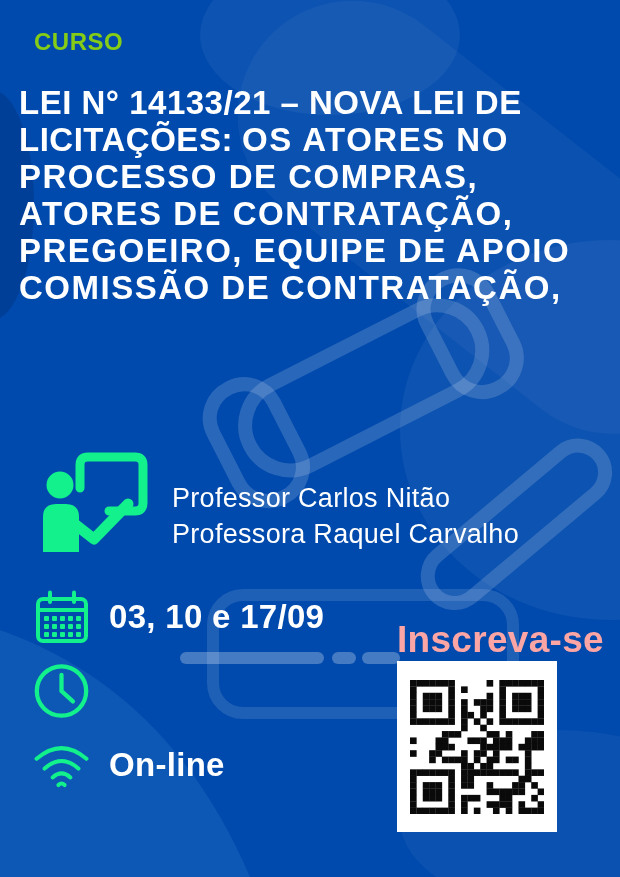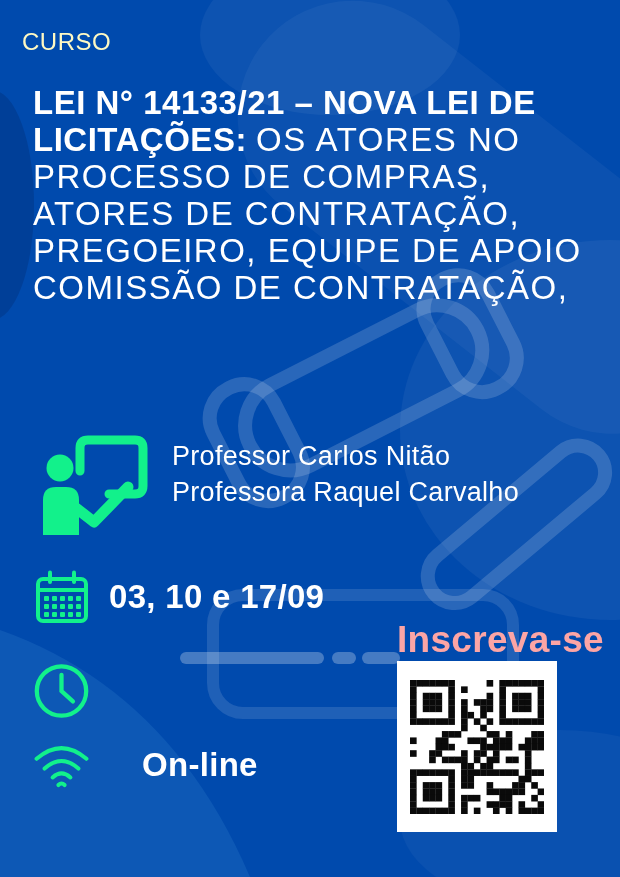--- a/index.html
+++ b/index.html
@@ -8,42 +8,42 @@
     background:#004AAD;
     font-family:"Liberation Sans",sans-serif;
     position:relative;overflow:hidden;
     -webkit-font-smoothing:antialiased;
   }
   .layer{position:absolute;inset:0;width:620px;height:877px;}
   #decor{z-index:0;pointer-events:none;}
   #content{z-index:1;}
 
   .kicker{
-    position:absolute;left:22px;top:28px;
-    font-size:24px;font-weight:400;letter-spacing:.5px;
-    color:#fef9c3;
+    position:absolute;left:34px;top:28px;
+    font-size:24px;font-weight:700;letter-spacing:.5px;
+    color:#84cc16;
   }
   .title{
-    position:absolute;left:33px;top:84px;width:565px;
+    position:absolute;left:19px;top:84px;width:565px;
     color:#FFFFFF;
   }
   .title-line{display:block;font-size:33px;line-height:37px;white-space:nowrap;}
   .tb{font-weight:700;letter-spacing:.5px;}
-  .tr{font-weight:400;letter-spacing:1.5px;}
-
-  .speakers{position:absolute;left:33px;top:429px;display:flex;align-items:flex-start;}
+  .tr{font-weight:700;letter-spacing:1.5px;}
+
+  .speakers{position:absolute;left:33px;top:446px;display:flex;align-items:flex-end;}
   .speaker-icon{width:118px;height:106px;flex:0 0 118px;}
   .speaker-names{margin-left:21px;margin-top:9px;color:#fff;font-size:27px;line-height:36px;font-weight:400;letter-spacing:.3px;}
 
   .detail-row{position:absolute;left:33px;display:flex;align-items:center;}
   .detail-row .d-icon{width:57px;height:57px;flex:0 0 57px;display:flex;align-items:center;justify-content:center;}
   .detail-label{margin-left:19px;color:#fff;font-size:33px;font-weight:700;letter-spacing:.3px;white-space:nowrap;}
-  #row-date{top:568px;align-items:center;}
+  #row-date{top:588px;align-items:center;}
   #row-time{top:662px;}
-  #row-mode{top:736px;gap:33px;}
+  #row-mode{top:736px;}
 
   .cta-label{
     position:absolute;left:397px;top:619px;
     color:#fca5a5;font-size:37px;font-weight:700;letter-spacing:.3px;
   }
   .qr-box{
     position:absolute;left:397px;top:661px;width:160px;height:171px;
     background:#FFFFFF;display:flex;align-items:center;justify-content:center;
   }
 </style>

